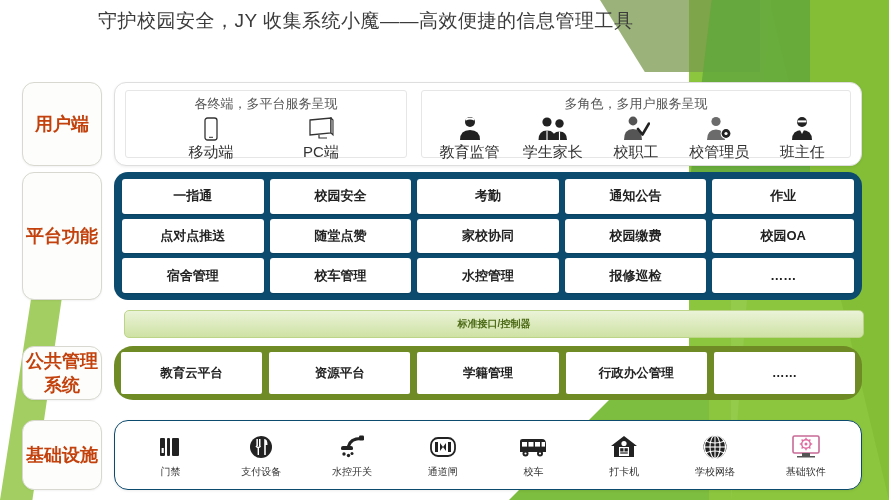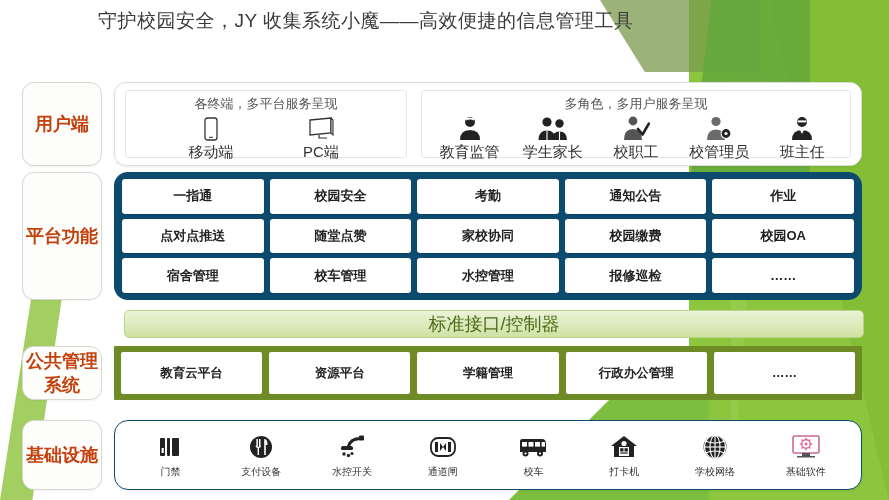--- a/index.html
+++ b/index.html
@@ -108,27 +108,27 @@
     font-size:13px;color:#222;font-weight:bold;
     box-shadow:0 1px 1px rgba(0,0,0,.12);
   }
 
   
   .iface-bar{
     position:absolute;left:124px;top:310px;width:738px;height:26px;
     background:linear-gradient(to bottom,#eaf3d8,#cfe2a4);
     border:1px solid #bcd488;border-radius:5px;
     display:flex;align-items:center;justify-content:center;
-    font-size:18px;color:#4c6b16;font-weight:normal;
+    font-size:10px;color:#4c6b16;font-weight:bold;
   }
 
   
   #row-public{left:22px;top:346px;width:840px;height:54px;}
   .public-box{
-    margin-left:12px;flex:1;background:#6e8b25;border-radius:1px;
+    margin-left:12px;flex:1;background:#6e8b25;border-radius:19px;
     padding:6px 7px;box-sizing:border-box;
     display:grid;grid-template-columns:repeat(5,1fr);gap:7px;
   }
   .pub{
     background:#ffffff;border-radius:2px;
     display:flex;align-items:center;justify-content:center;
     font-size:12.5px;color:#222;font-weight:bold;
   }
 
   

